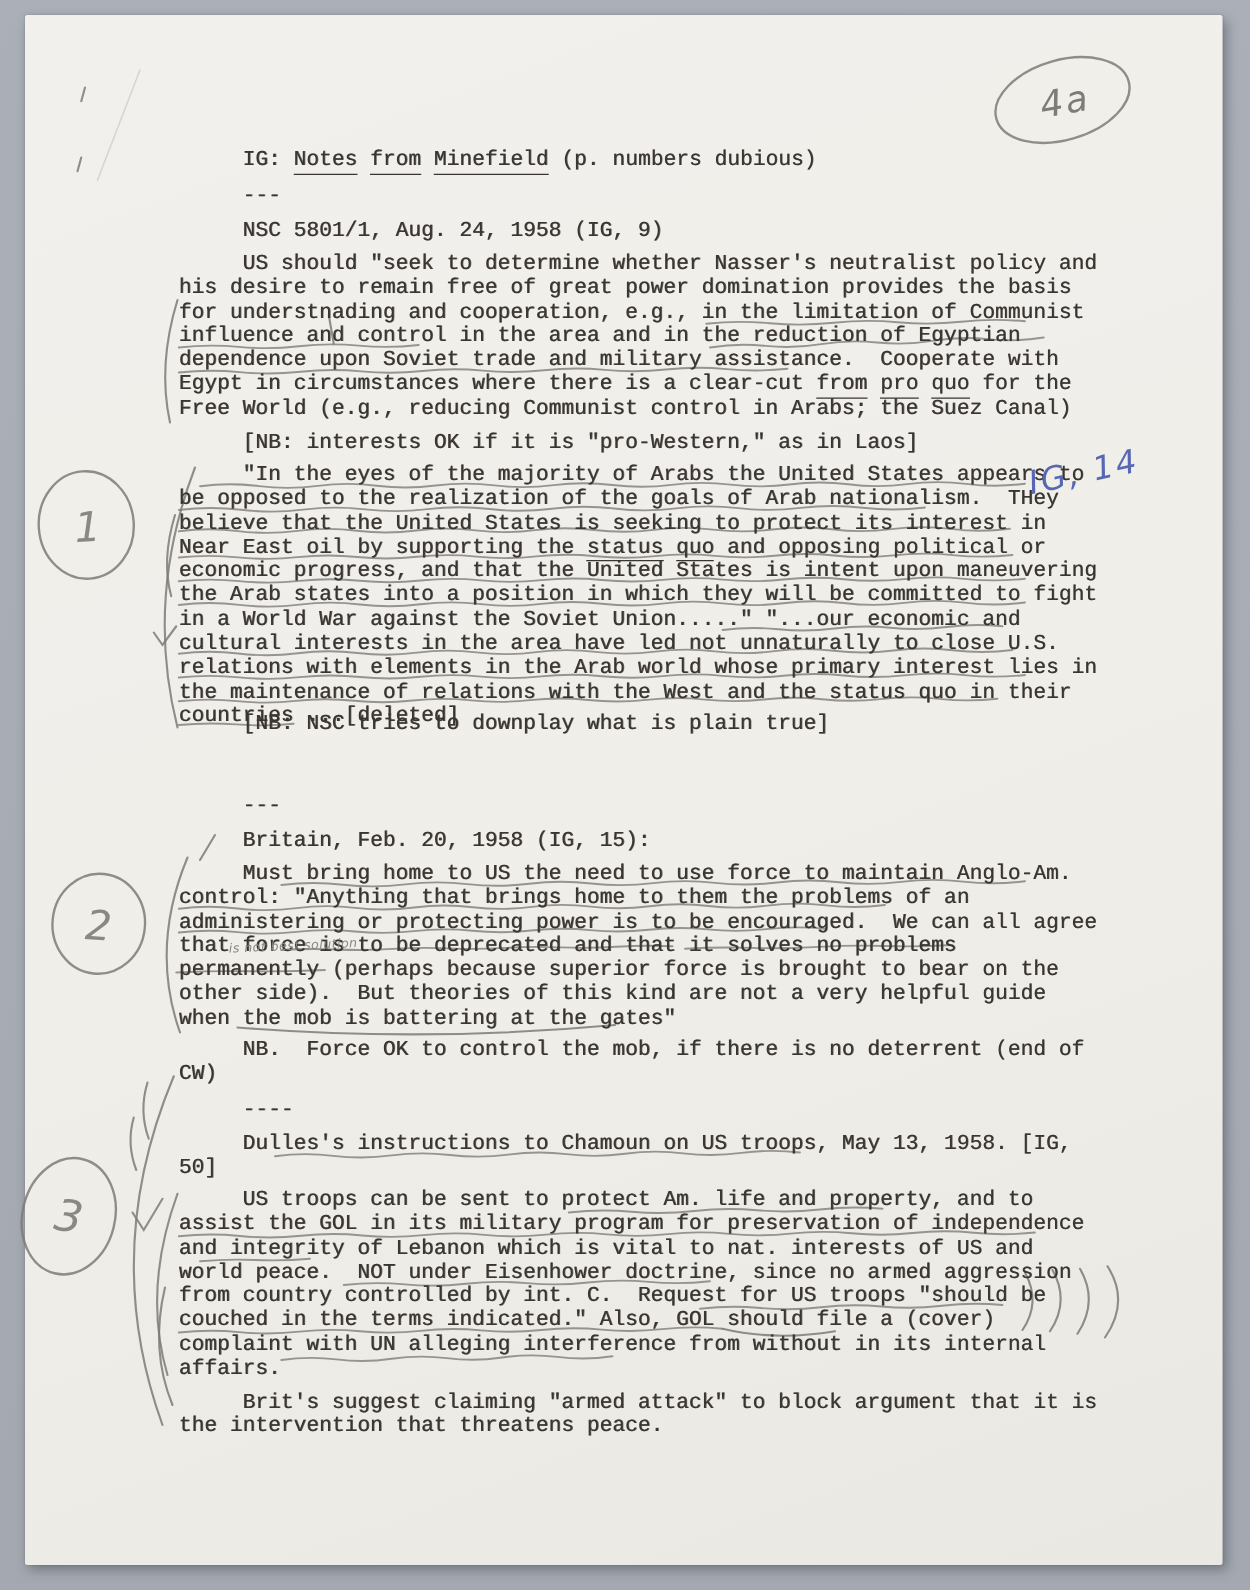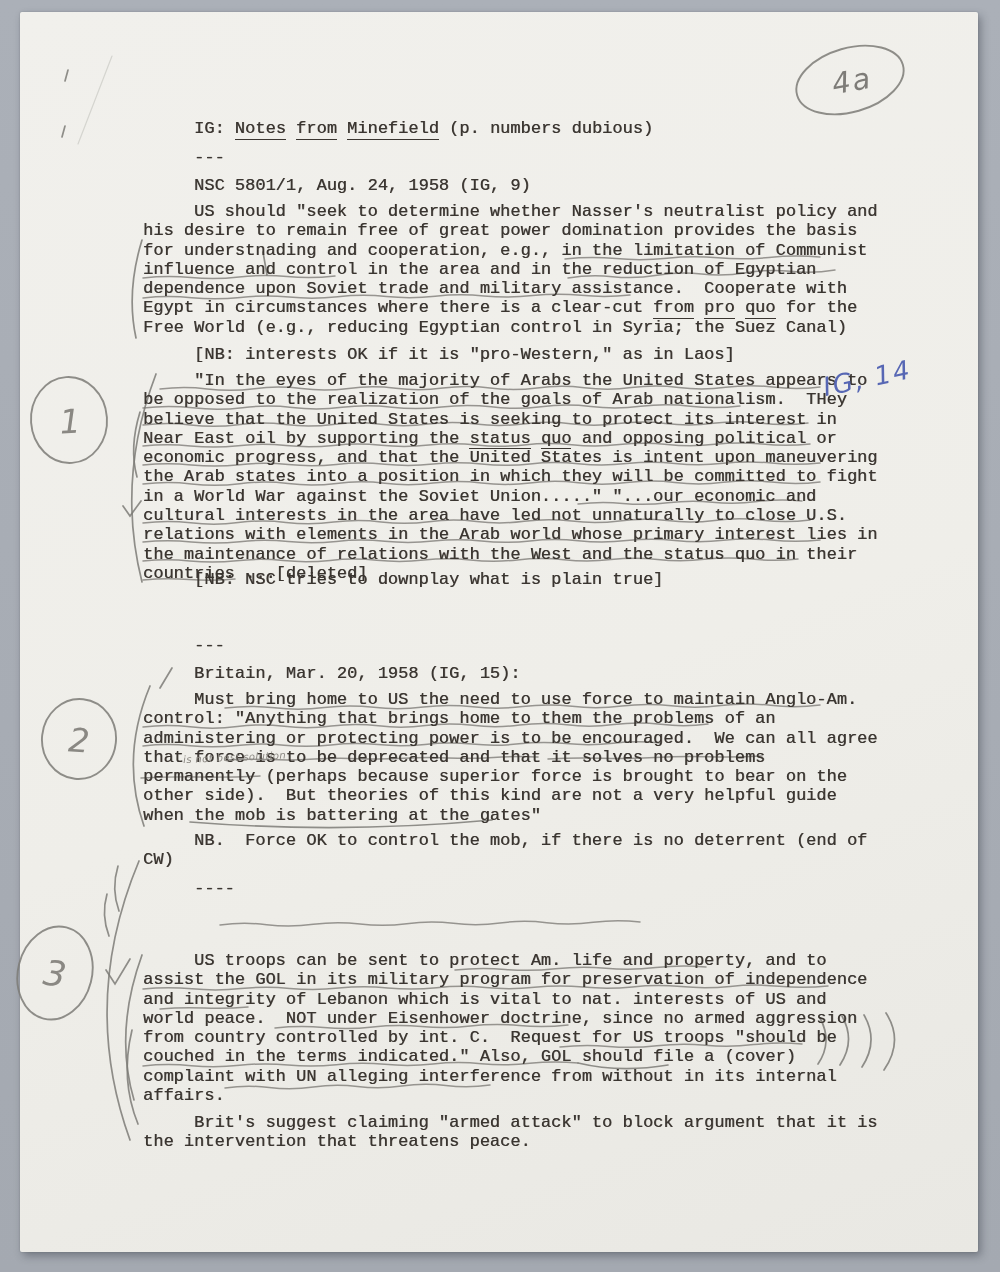--- a/index.html
+++ b/index.html
@@ -106,46 +106,48 @@
 
   <div class="tblock" style="top:107px"><span>     IG: </span><span class="u">Notes</span><span> </span><span class="u">from</span><span> </span><span class="u">Minefield</span><span> (p. numbers dubious)</span></div>
   <div class="tblock" style="top:136px"><span>     ---</span></div>
   <div class="tblock" style="top:164px"><span>     NSC 5801/1, Aug. 24, 1958 (IG, 9)</span></div>
   <div class="tblock" style="top:190px"><span>     US should "seek to determine whether Nasser's neutralist policy and
 his desire to remain free of great power domination provides the basis
 for understnading and cooperation, e.g., in the limitation of Communist
 influence and control in the area and in the reduction of Egyptian
 dependence upon Soviet trade and military assistance.  Cooperate with
 Egypt in circumstances where there is a clear-cut </span><span class="u">from</span><span> </span><span class="u">pro</span><span> </span><span class="u">quo</span><span> for the
-Free World (e.g., reducing Egyptian control in Syria; the Suez Canal)</span></div>
+Free World (e.g., reducing Communist control in Arabs; the Suez Canal)</span></div>
   <div class="tblock" style="top:333px"><span>     [NB: interests OK if it is "pro-Western," as in Laos]</span></div>
   <div class="tblock" style="top:359px"><span>     "In the eyes of the majority of Arabs the United States appears to
 be opposed to the realization of the goals of Arab nationalism.  THey
 believe that the United States is seeking to protect its interest in
 Near East oil by supporting the </span><span class="u">status</span><span> </span><span class="u">quo</span><span> and opposing political or
 economic progress, and that the United States is intent upon maneuvering
 the Arab states into a position in which they will be committed to fight
 in a World War against the Soviet Union....." "...our economic and
 cultural interests in the area have led not unnaturally to close U.S.
 relations with elements in the Arab world whose primary interest lies in
 the maintenance of relations with the West and the status quo in their
 countries ...[deleted]</span></div>
   <div class="tblock" style="top:558px"><span>     [NB: NSC tries to downplay what is plain true]</span></div>
   <div class="tblock" style="top:624px"><span>     ---</span></div>
-  <div class="tblock" style="top:652px"><span>     Britain, Mar. 20, 1958 (IG, 15):</span></div>
+  <div class="tblock" style="top:652px"><span>     Britain, Feb. 20, 1958 (IG, 15):</span></div>
   <div class="tblock" style="top:819px"><span>     NB.  Force OK to control the mob, if there is no deterrent (end of
 CW)</span></div>
   <div class="tblock" style="top:678px"><span>     Must bring home to US the need to use force to maintain Anglo-Am.
 control: "Anything that brings home to them the problems of an
 administering or protecting power is to be encouraged.  We can all agree
 that force is to be deprecated and that it solves no problems
 permanently (perhaps because superior force is brought to bear on the
 other side).  But theories of this kind are not a very helpful guide
 when the mob is battering at the gates"</span></div>
   <div class="tblock" style="top:867px"><span>     ----</span></div>
+  <div class="tblock" style="top:894px"><span>     Dulles's instructions to Chamoun on US troops, May 13, 1958. [IG,
+50]</span></div>
   <div class="tblock" style="top:939px"><span>     US troops can be sent to protect Am. life and property, and to
 assist the GOL in its military program for preservation of independence
 and integrity of Lebanon which is vital to nat. interests of US and
 world peace.  NOT under Eisenhower doctrine, since no armed aggression
 from country controlled by int. C.  Request for US troops "should be
 couched in the terms indicated." Also, GOL should file a (cover)
 complaint with UN alleging interference from without in its internal
 affairs.</span></div>
   <div class="tblock" style="top:1101px"><span>     Brit's suggest claiming "armed attack" to block argument that it is
 the intervention that threatens peace.</span></div>

